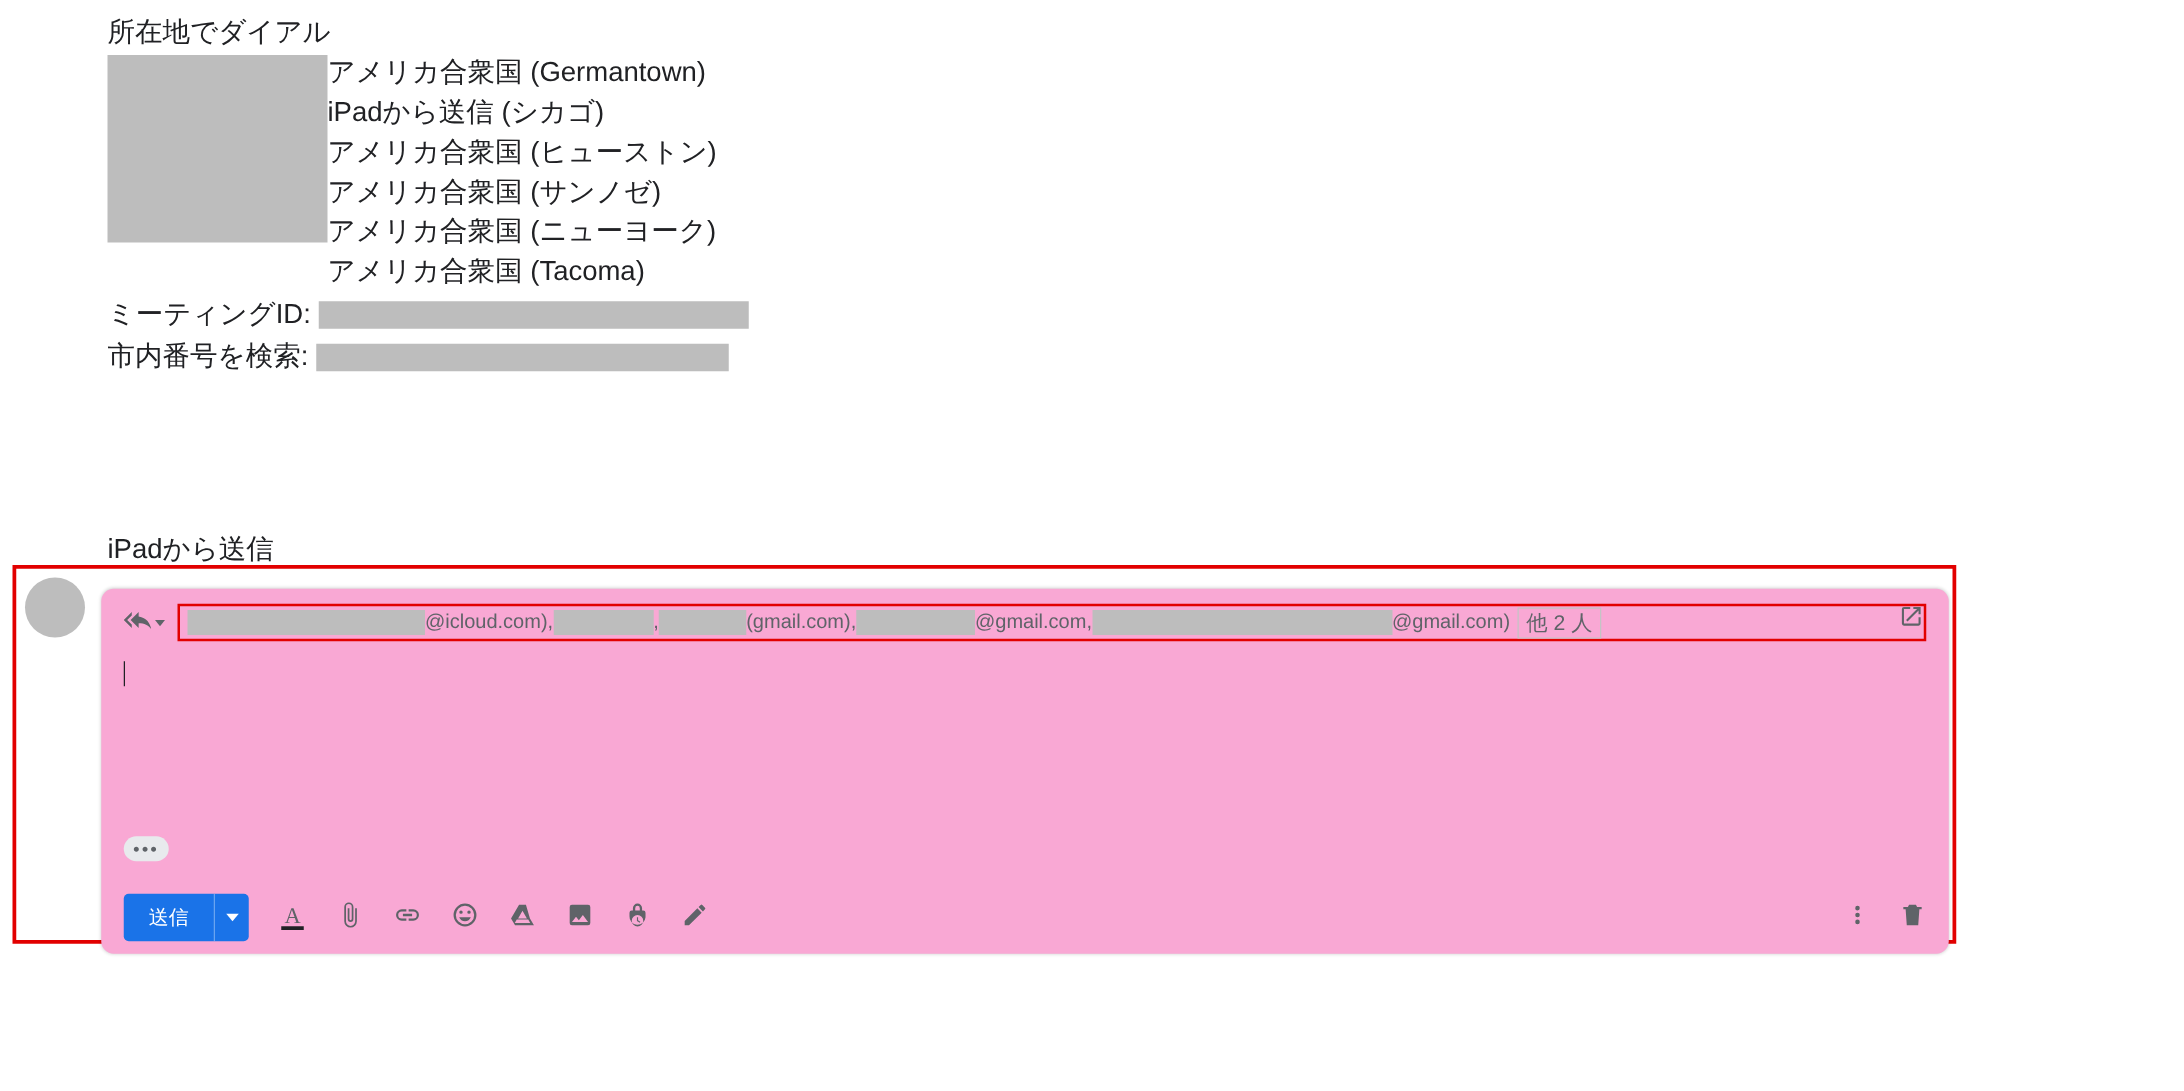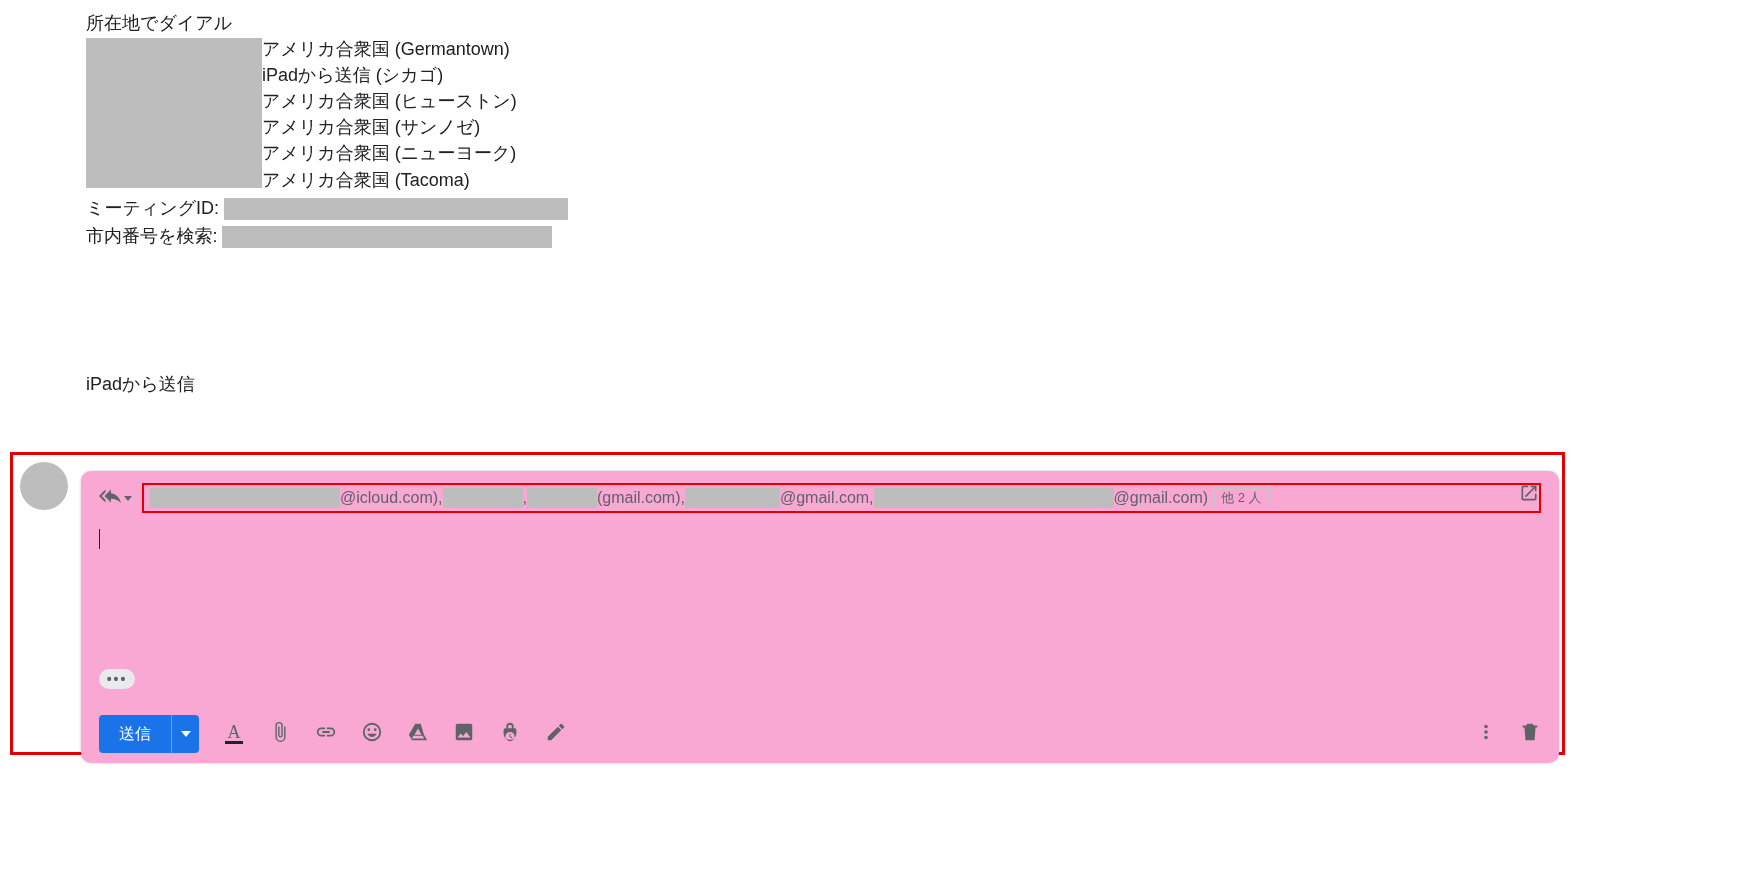--- a/index.html
+++ b/index.html
@@ -8,21 +8,21 @@
     font-size: 16px;
     color: #202124;
     background: #fff;
     width: 1747px;
     height: 873px;
     position: relative;
   }
   .email-body {
     padding-left: 86px;
     padding-top: 10px;
-    font-size: 18px;
+    font-size: 22px;
     line-height: 1.45;
   }
   .redacted {
     display: inline-block;
     background: #bdbdbd;
     vertical-align: middle;
   }
   .loc-list { padding-left: 175px; }
   .row-label { margin-top:2px; }
   .signature { margin-top: 122px; }
@@ -80,21 +80,21 @@
     color: #5f6368;
     font-size: 16px;
     white-space: nowrap;
     overflow: hidden;
   }
   .recipients-box .seg { color:#5f6368; }
   .others-pill {
     border: 1px solid #c4c4c4;
     padding: 0 6px;
     margin-left: 6px;
-    font-size: 13px;
+    font-size: 17px;
     color: #5f6368;
   }
   .popout {
     position:absolute; right:18px; top:12px;
     width:22px; height:22px;
     cursor:pointer;
   }
   .popout svg { width:20px; height:20px; fill:#5f6368; }
 
   .editor {

